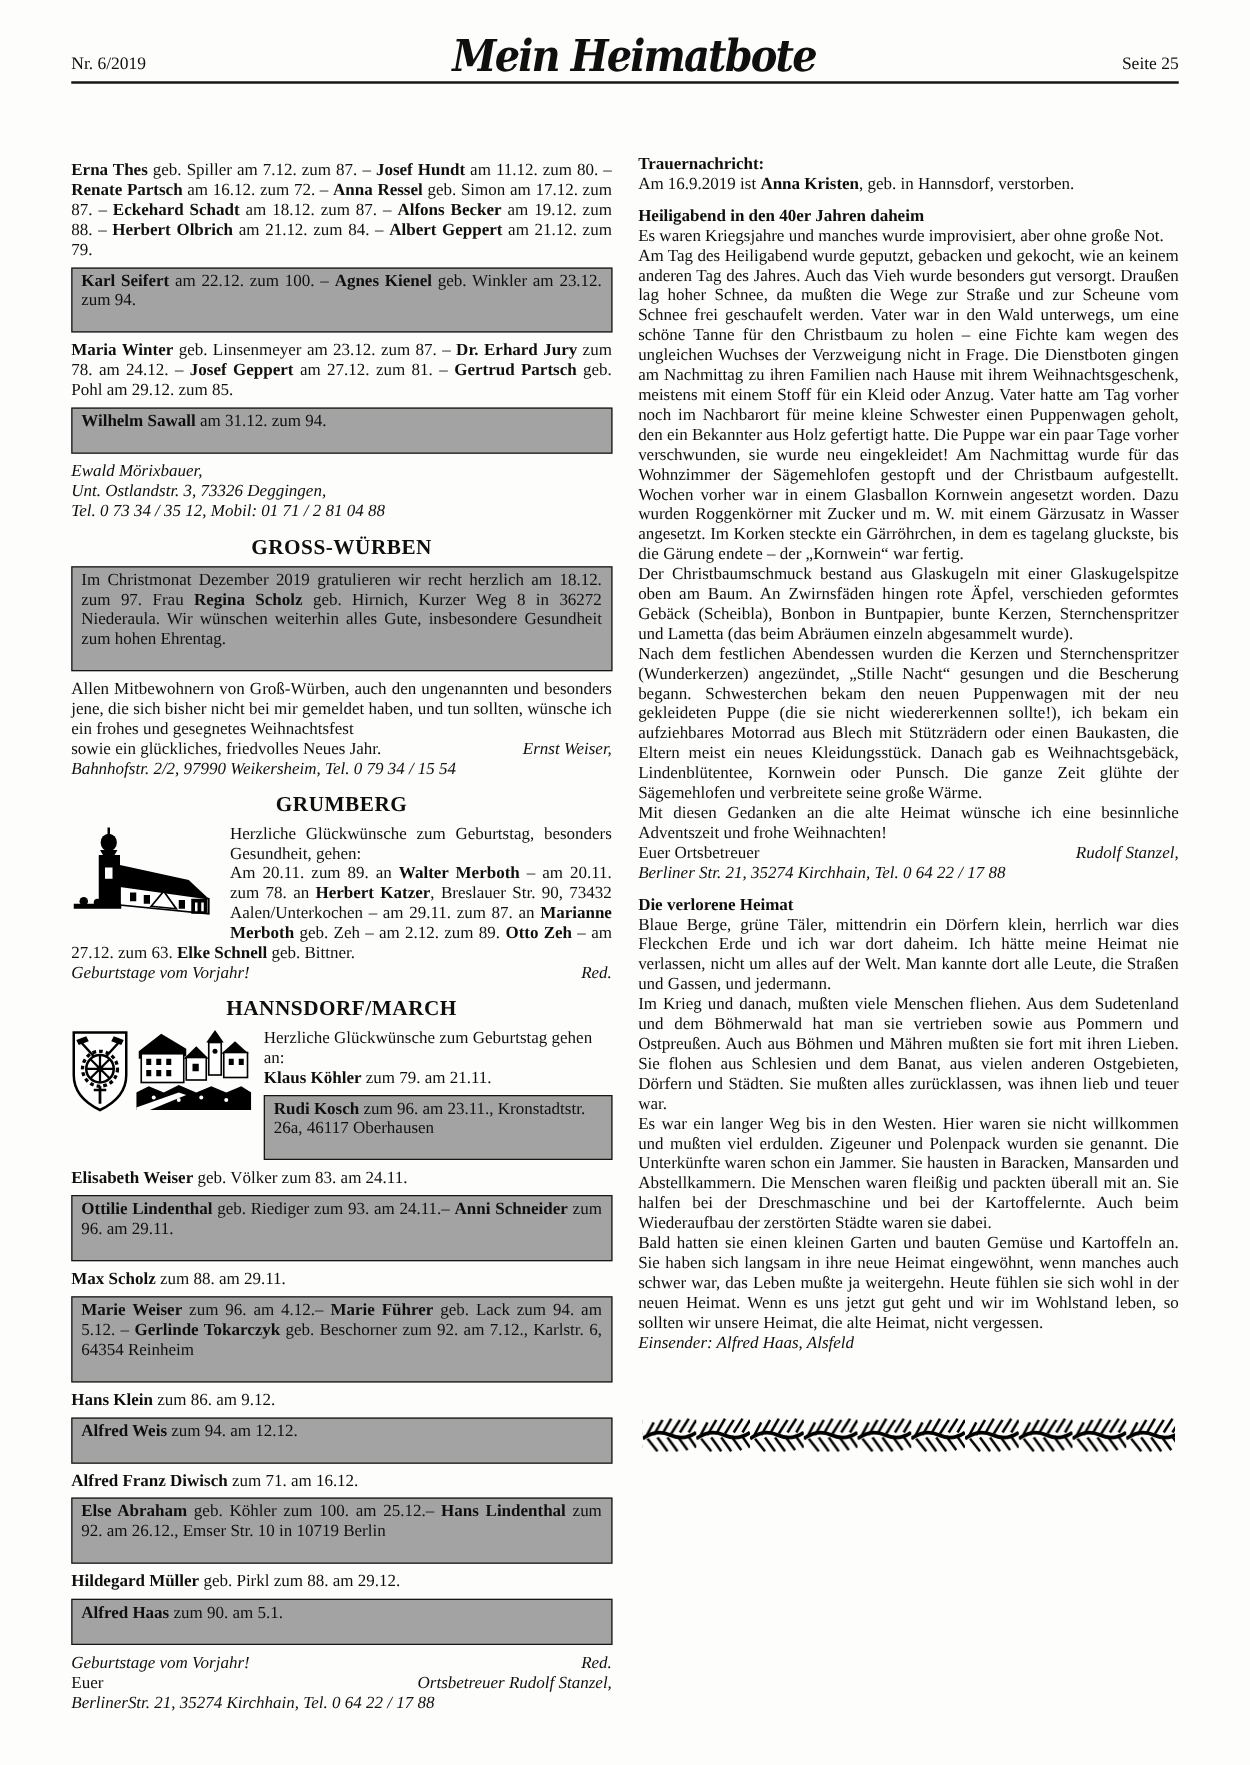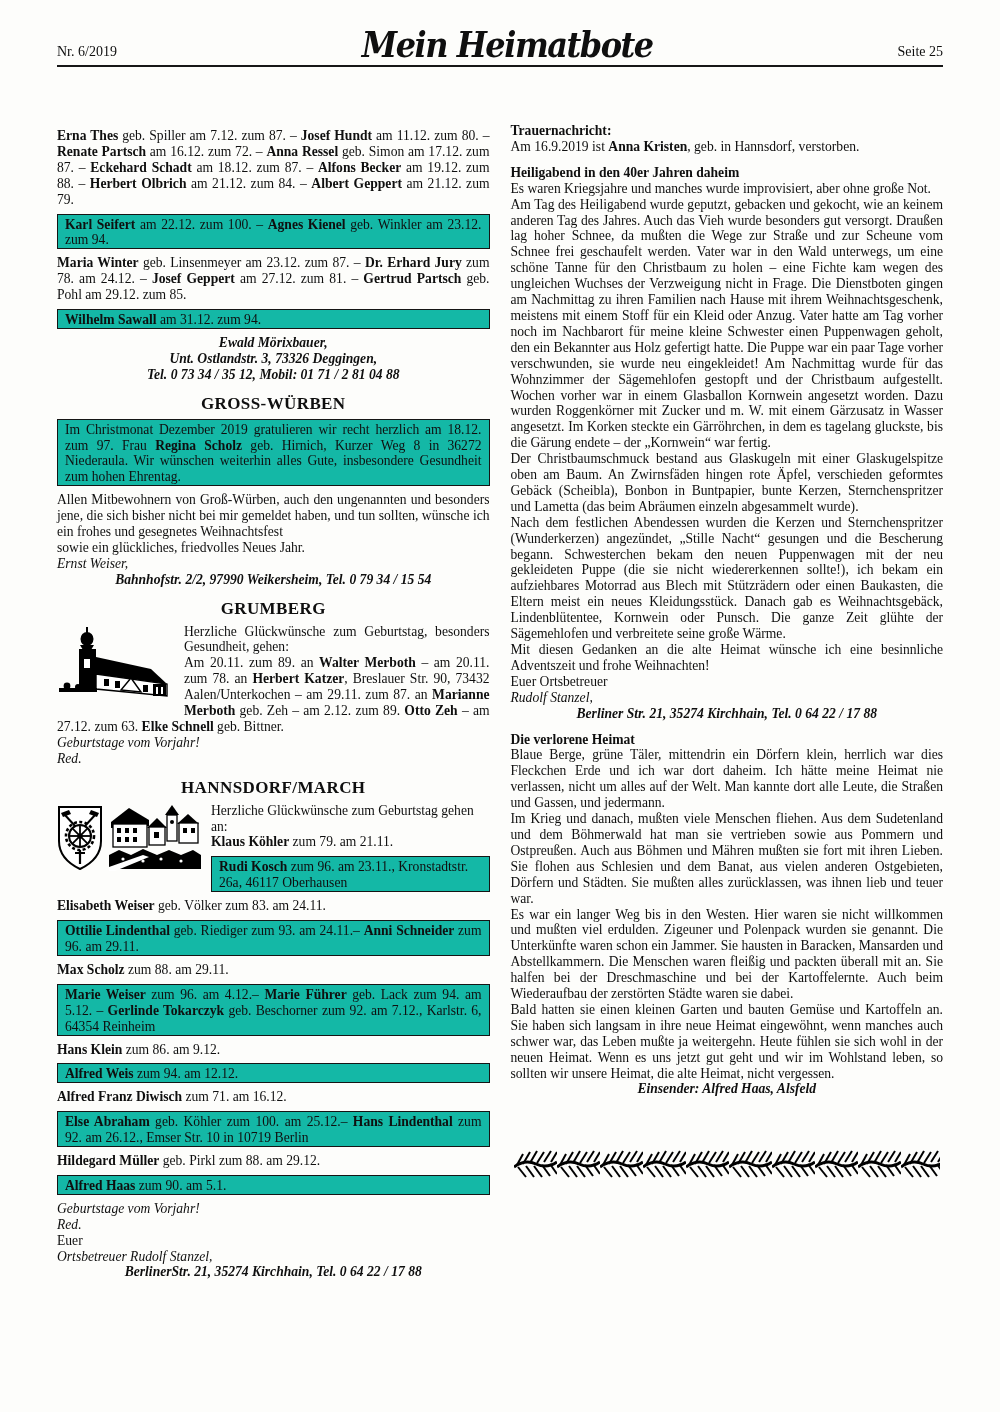--- a/index.html
+++ b/index.html
@@ -27,32 +27,32 @@
 
   .cols { display: flex; gap: 21px; margin-top: 12px; }
   .col { flex: 1; min-width: 0; margin-top: 44px; }
 
   .j { text-align: justify; }
   .b { font-weight: bold; }
   .i { font-style: italic; }
   .entry { margin: 5px 0; }
   .box {
     border: 1.3px solid #151515;
-    background: #14b8a6;
-    padding: 2px 7px 0 7px;
+    background: #a3a3a3;
+    padding: 2px 7px 17px 7px;
     margin: 6px 0;
     overflow: hidden;
   }
-  .sig { text-align: center; font-style: italic; font-weight: bold; }
+  .sig { text-align: left; font-style: italic; }
   .heading {
     text-align: center; font-weight: bold;
     font-size: 17px; letter-spacing: .4px;
     margin: 13px 0 7px 0;
   }
-  .flexline { display: flex; justify-content: space-between; flex-direction: column; }
+  .flexline { display: flex; justify-content: space-between; }
   .story { margin: 0; }
   .mt { margin-top: 10px; }
   .wrapblock::after { content: ""; display: block; clear: both; }
   .img-church { float: left; width: 118px; height: 80px; margin: 2px 9px 2px 0; }
   .img-arms   { float: left; width: 46px;  height: 66px; margin: 2px 6px 2px 0; }
   .img-village{ float: left; width: 92px;  height: 66px; margin: 2px 10px 2px 0; }
   .garland { margin-top: 40px; display: flex; justify-content: center; }
   svg { display: block; }
 </style>
 </head>

